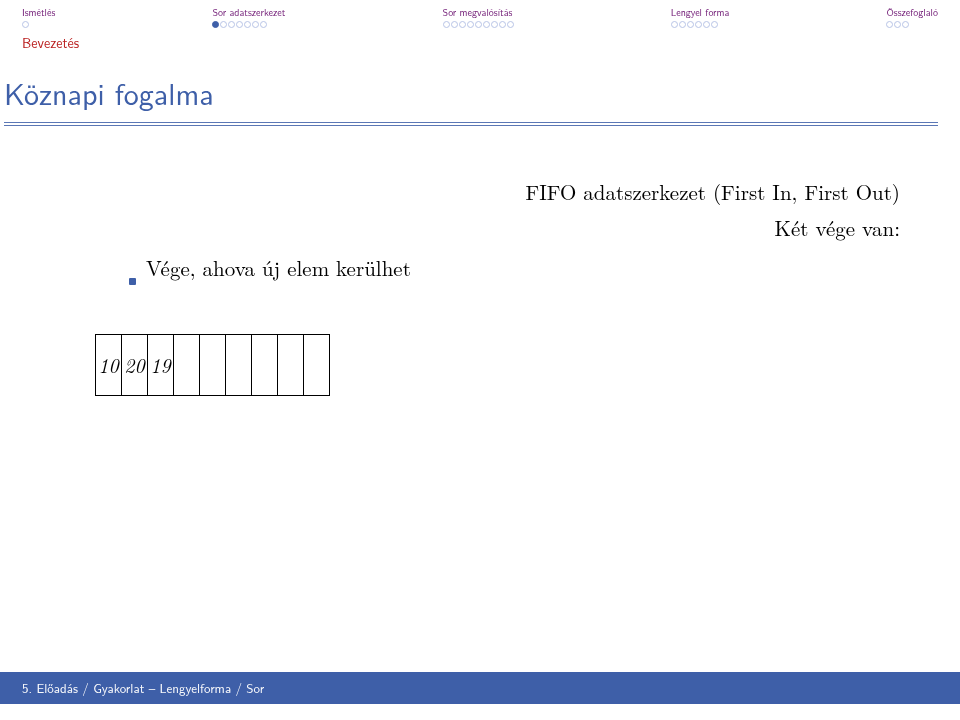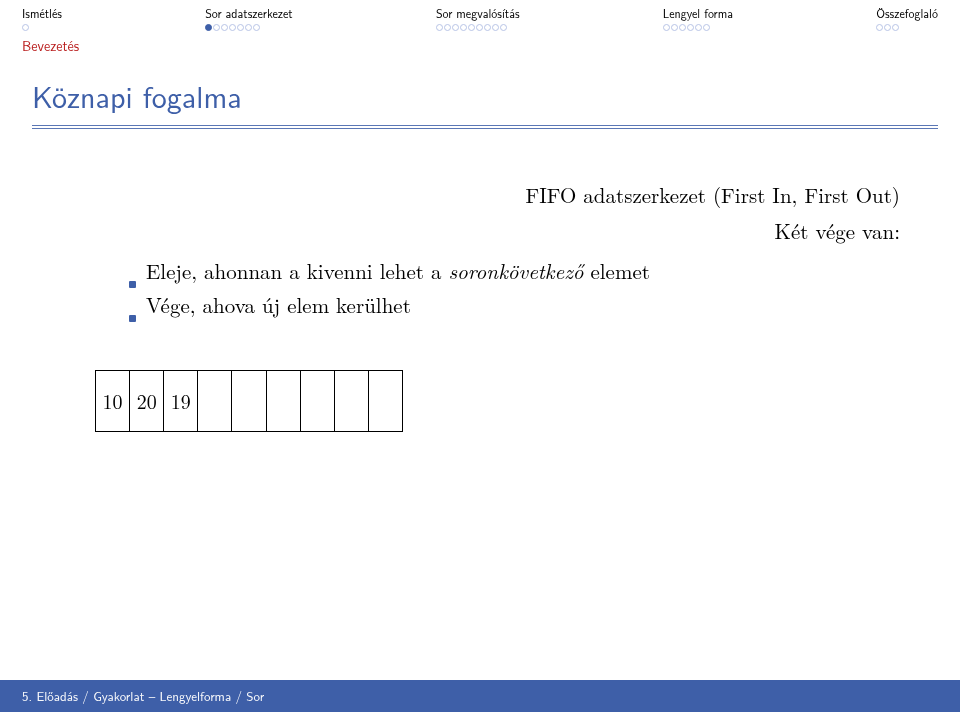--- a/index.html
+++ b/index.html
@@ -15,22 +15,22 @@
     justify-content: space-between;
     padding: 4px 22px 0 22px;
   }
   .nav-col {
     display: flex;
     flex-direction: column;
     align-items: flex-start;
     gap: 2px;
   }
   .nav-label {
-    font-size: 12px;
-    color: #000000;
+    font-size: 10px;
+    color: #701a75;
     white-space: nowrap;
     text-align: center;
   }
   .dots {
     display: flex;
     gap: 1px;
   }
   .dot {
     width: 7px;
     height: 7px;
@@ -42,21 +42,21 @@
     background: #3E5FA8;
     border-color: #3E5FA8;
   }
   .subsection {
     font-size: 14px;
     color: #b91c1c;
     padding: 4px 22px 0 22px;
     font-weight: 500;
   }
   .title-area {
-    padding: 18px 22px 10px 32px;
+    padding: 18px 22px 10px 4px;
   }
   .title {
     font-size: 30px;
     color: #3E5FA8;
     font-weight: 400;
   }
   .hr-block {
     margin-top: 8px;
   }
   .hr-thin {
@@ -85,22 +85,23 @@
     flex-shrink: 0;
     position: relative;
     top: 9px;
   }
   .em { font-style: italic; }
   .queue-wrap {
     margin: 50px 0 0 0;
   }
   .queue {
     position: relative;
-    width: 308px;
+    width: 235px;
     height: 62px;
+    font-style: italic;
   }
   .queue-line {
     position: absolute;
     left: 0; right: 0;
     height: 1px;
     background: #000;
   }
   .queue-line.top { top: 0; }
   .queue-line.bot { bottom: 0; }
   .queue-cells {
@@ -113,21 +114,21 @@
     border-right: 1px solid #000;
     display: flex;
     align-items: center;
     justify-content: center;
     font-family: "Latin Modern Roman", "CMU Serif", Georgia, serif;
     font-size: 20px;
   }
   .cell:first-child { border-left: 1px solid #000; }
   .footer {
     position: absolute;
-    left: 0; right: 0; bottom: 8px;
+    left: 0; right: 0; bottom: 16px;
     background: #3E5FA8;
     color: #ffffff;
     font-size: 13px;
     padding: 6px 22px 7px 22px;
     line-height: 1.5;
   }
   .footer .line1 { opacity: 0.97; }
   .footer .line2 { opacity: 0.97; }
 </style>
 </head>
@@ -195,26 +196,20 @@
     <div class="hr-thin"></div>
     <div class="hr-gap"></div>
     <div class="hr-thin"></div>
   </div>
 </div>
 
 <div class="content">
   <p class="lead">FIFO adatszerkezet (First In, First Out)</p>
   <p>Két vége van:</p>
   <div class="items">
-    <div class="item">
-      <span class="bullet"></span>
-      <span>
-        <span>Eleje, ahonnan a kivenni lehet a </span><span class="em">soronkövetkező</span><span> elemet</span>
-      </span>
-    </div>
     <div class="item">
       <span class="bullet"></span>
       <span>
         <span>Vége, ahova új elem kerülhet</span><span class="em"></span><span></span>
       </span>
     </div>
   </div>
 
   <div class="queue-wrap">
     <div class="queue">

